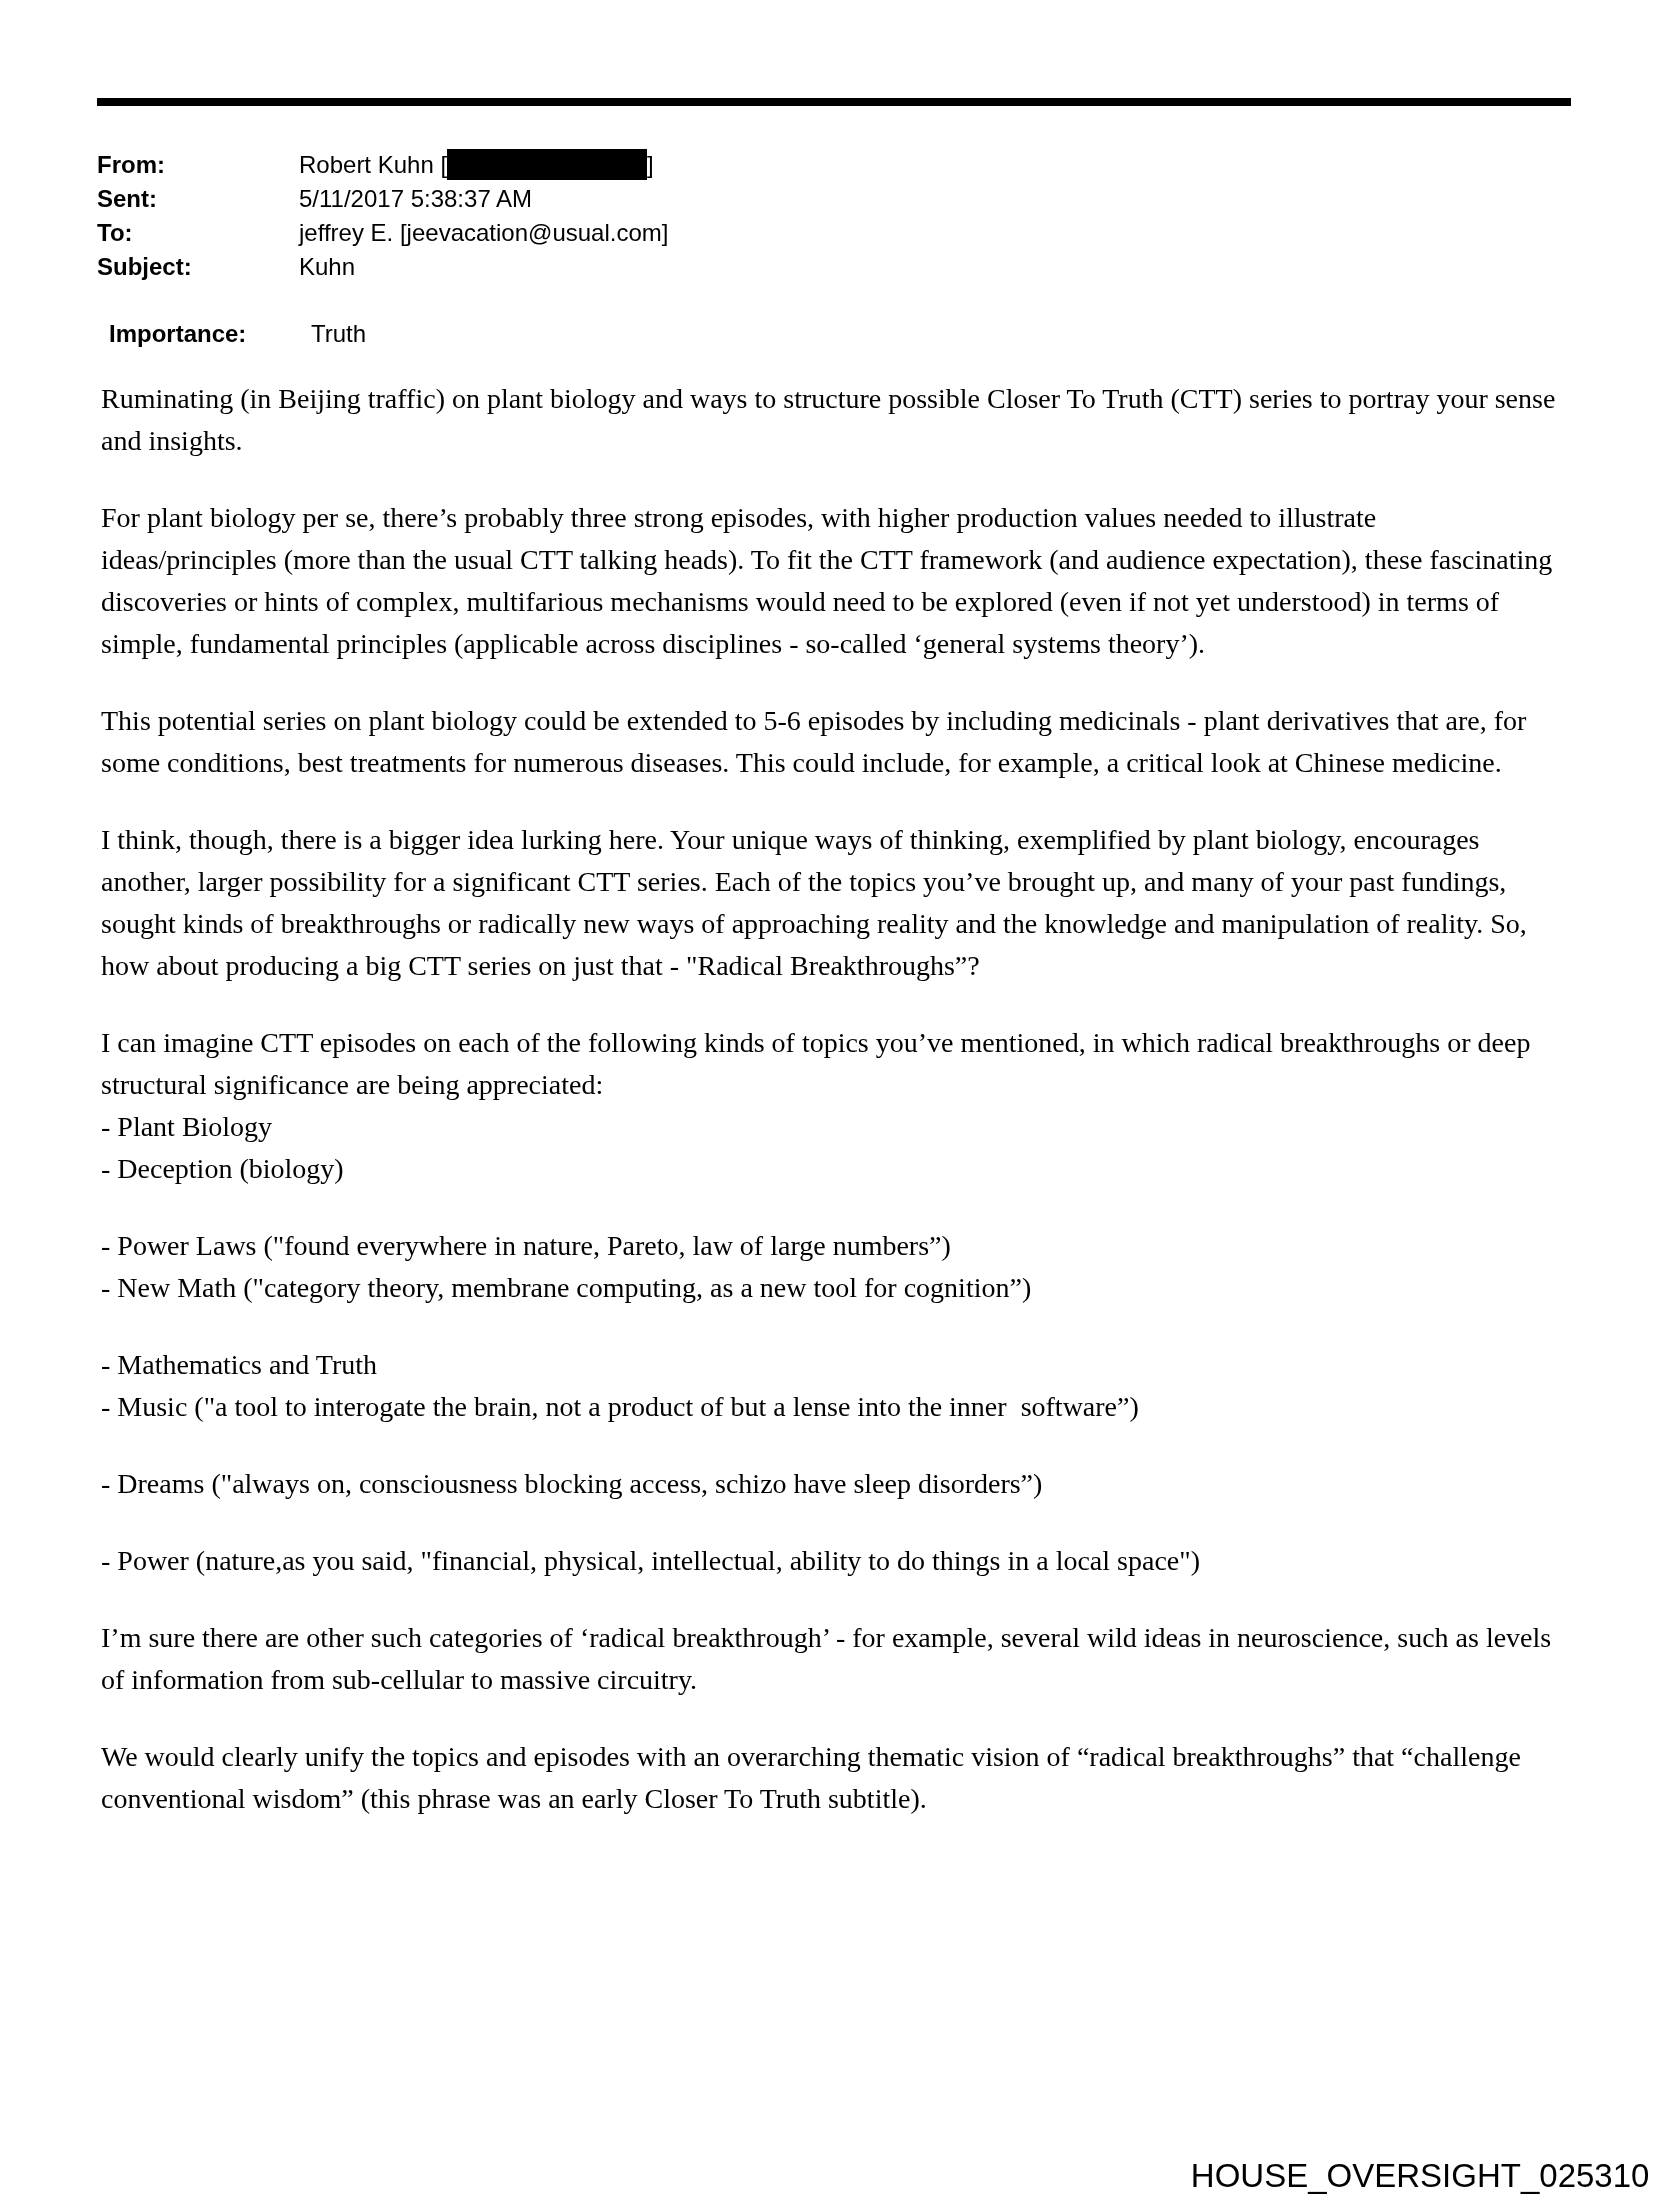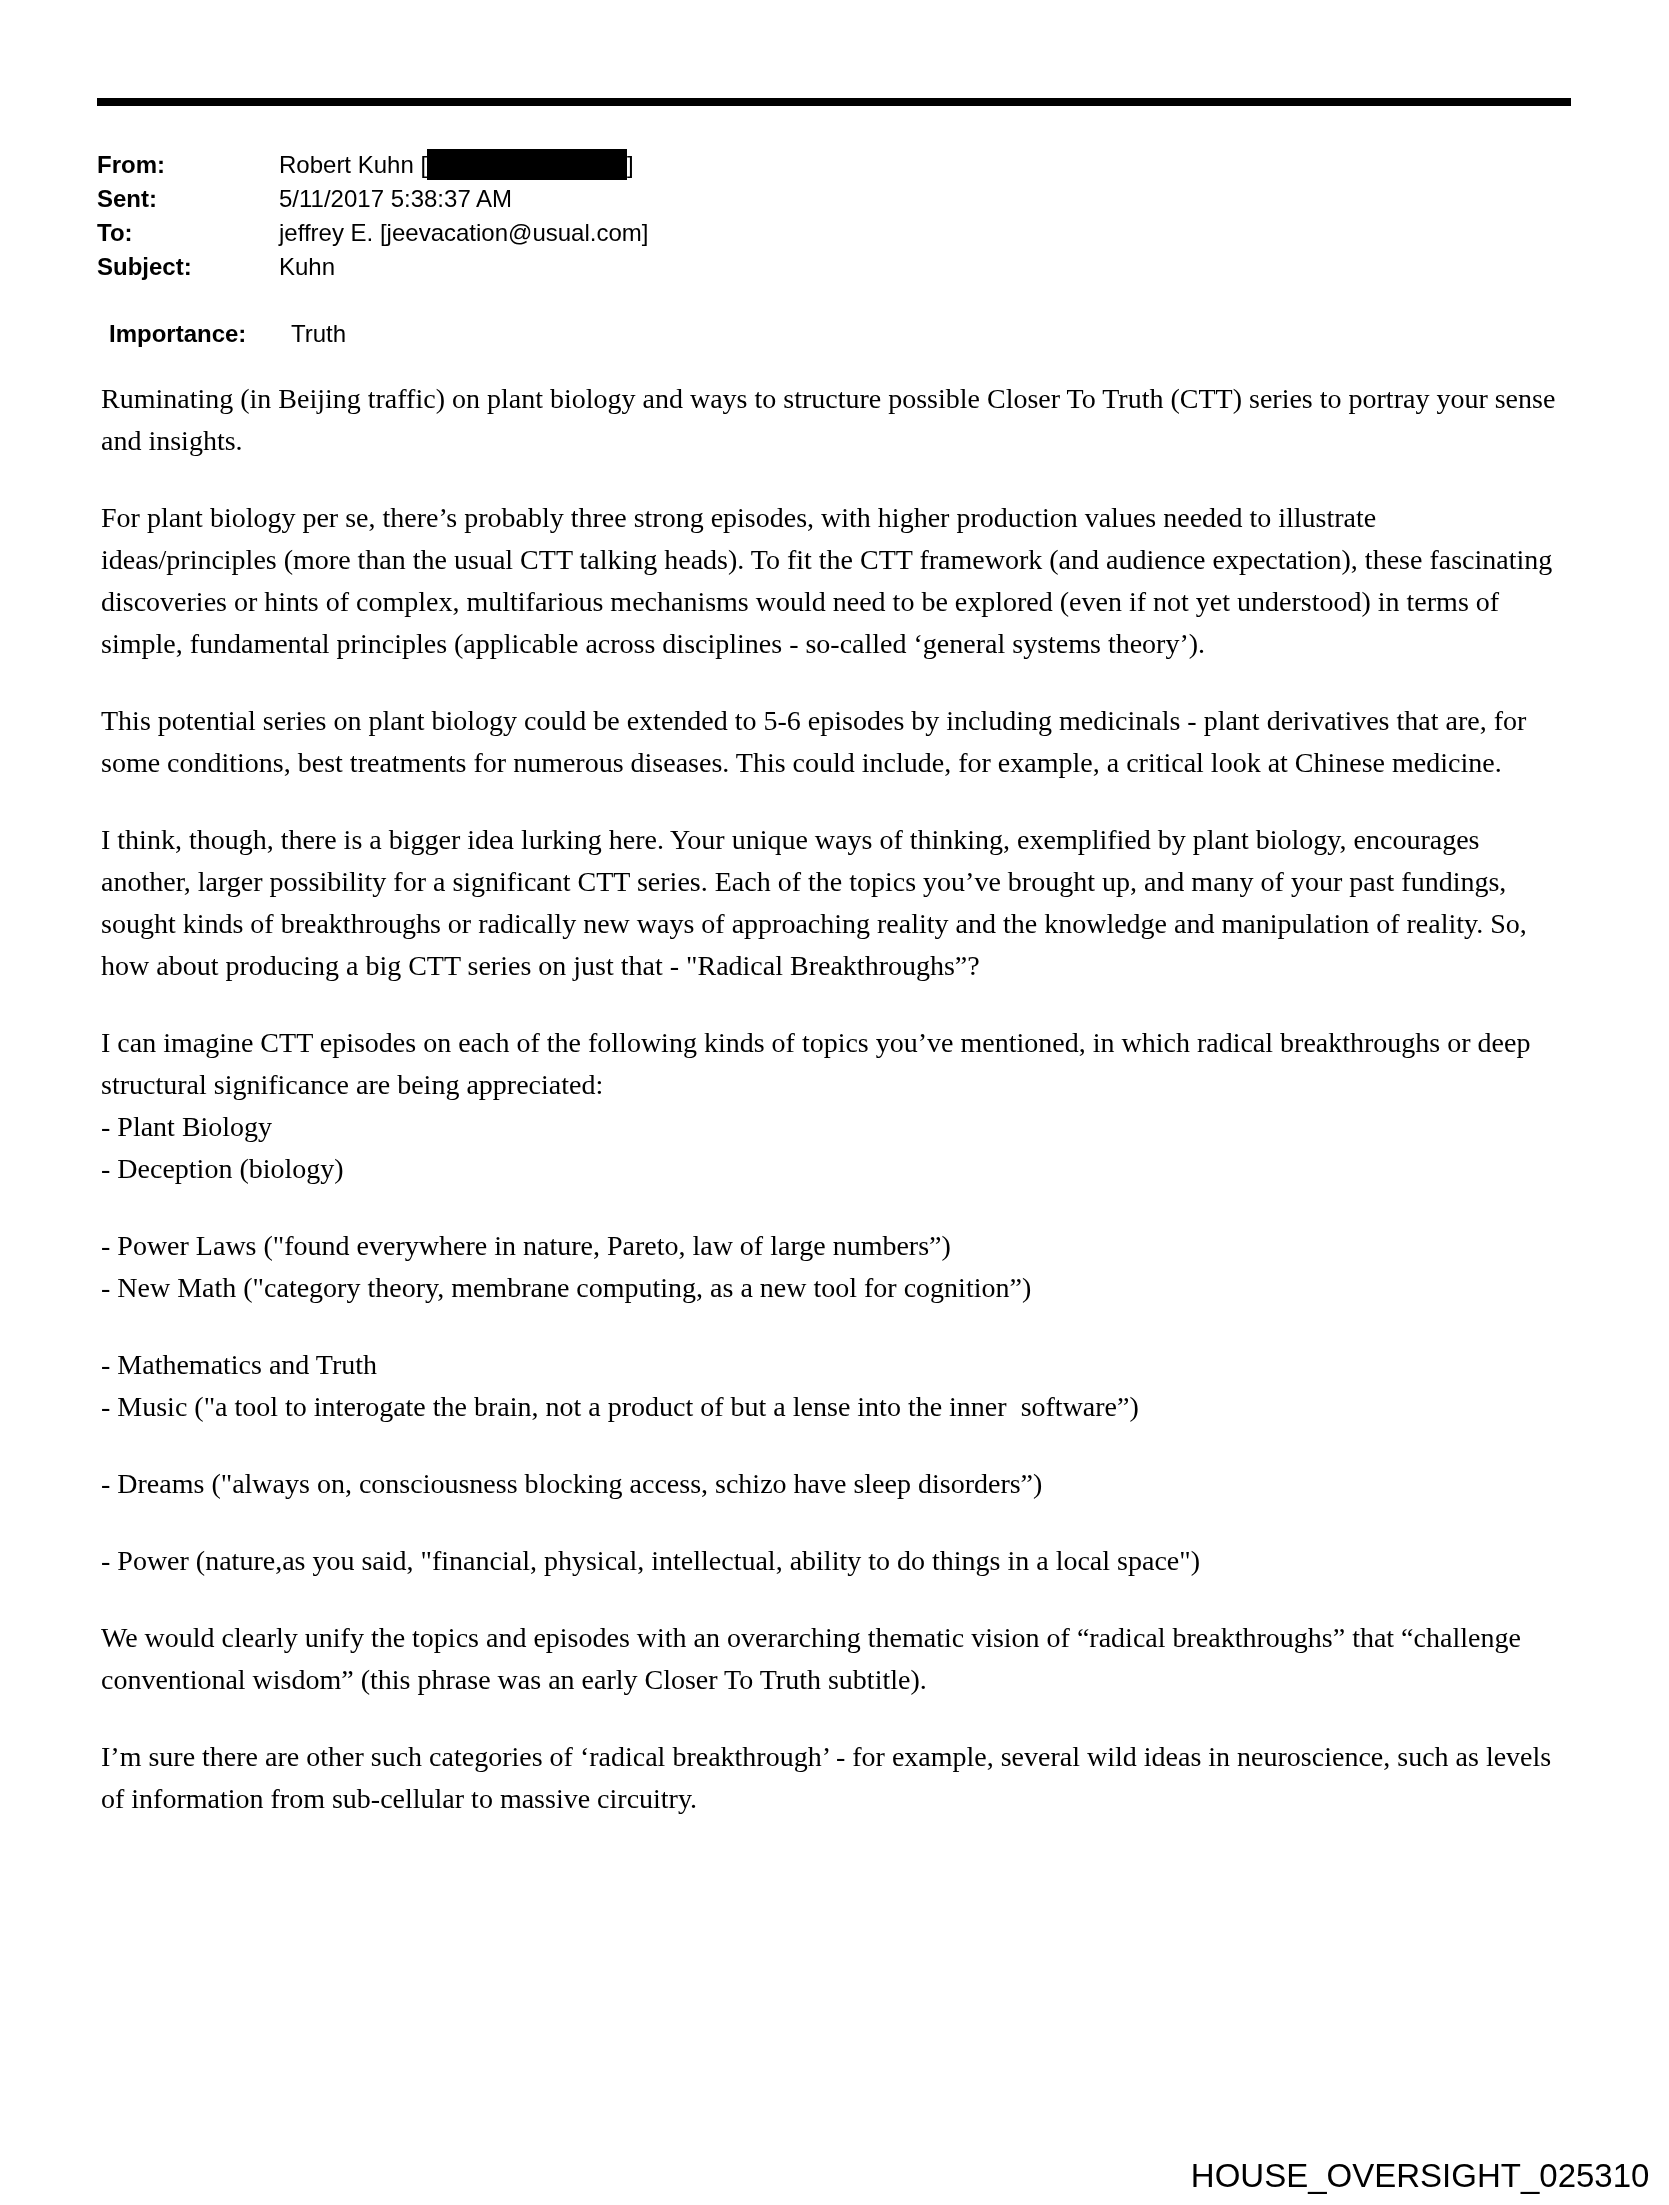--- a/index.html
+++ b/index.html
@@ -23,20 +23,21 @@
   .header {
     position: absolute;
     left: 97px;
     top: 148px;
   }
   .hrow {
     display: flex;
     align-items: flex-end;
     line-height: 34px;
     font-size: 24px;
+    gap: 20px;
   }
   .hlabel {
     width: 182px;
     font-weight: bold;
     flex: 0 0 182px;
   }
   .importance-row { margin-top: 33px; margin-left: 12px; }
   .redaction {
     display: inline-block;
     width: 198px;
@@ -107,20 +108,20 @@
     <p>I think, though, there is a bigger idea lurking here. Your unique ways of thinking, exemplified by plant biology, encourages another, larger possibility for a significant CTT series. Each of the topics you’ve brought up, and many of your past fundings, sought kinds of breakthroughs or radically new ways of approaching reality and the knowledge and manipulation of reality. So, how about producing a big CTT series on just that - "Radical Breakthroughs”?</p>
     <p>I can imagine CTT episodes on each of the following kinds of topics you’ve mentioned, in which radical breakthroughs or deep structural significance are being appreciated:
 - Plant Biology
 - Deception (biology)</p>
     <p>- Power Laws ("found everywhere in nature, Pareto, law of large numbers”)
 - New Math ("category theory, membrane computing, as a new tool for cognition”)</p>
     <p>- Mathematics and Truth
 - Music ("a tool to interogate the brain, not a product of but a lense into the inner  software”)</p>
     <p>- Dreams ("always on, consciousness blocking access, schizo have sleep disorders”)</p>
     <p>- Power (nature,as you said, "financial, physical, intellectual, ability to do things in a local space")</p>
+    <p>I’m sure there are other such categories of ‘radical breakthrough’ - for example, several wild ideas in neuroscience, such as levels of information from sub-cellular to massive circuitry.</p>
     <p>We would clearly unify the topics and episodes with an overarching thematic vision of “radical breakthroughs” that “challenge conventional wisdom” (this phrase was an early Closer To Truth subtitle).</p>
-    <p>I’m sure there are other such categories of ‘radical breakthrough’ - for example, several wild ideas in neuroscience, such as levels of information from sub-cellular to massive circuitry.</p>
   </div>
 
   <div class="footer">HOUSE_OVERSIGHT_025310</div>
 
 </div>
 
 
 </body></html>

